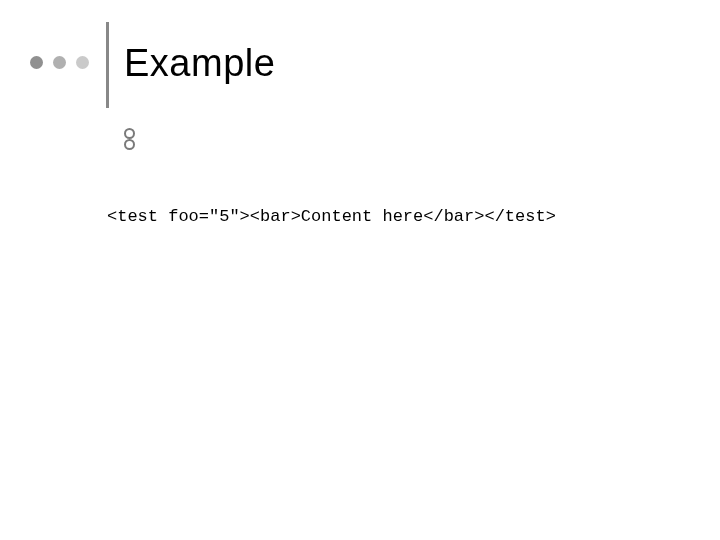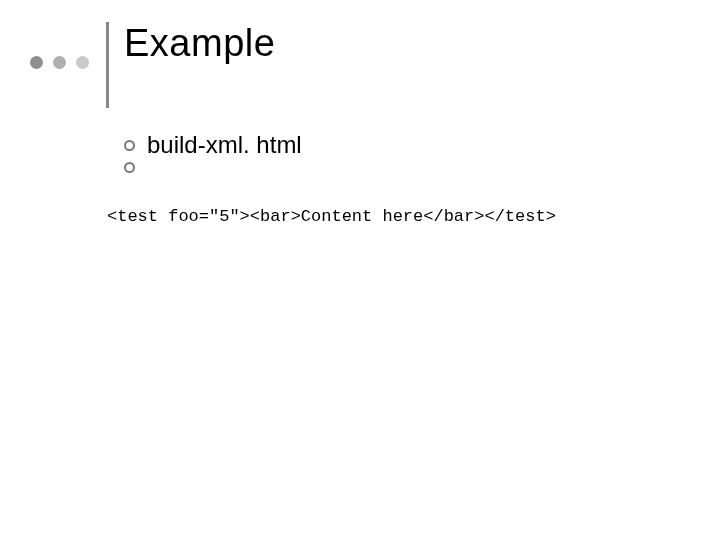--- a/index.html
+++ b/index.html
@@ -36,21 +36,21 @@
     position: absolute;
     left: 106px;
     top: 22px;
     width: 0;
     height: 86px;
     border-left: 3px solid #888888;
   }
   .title {
     position: absolute;
     left: 124px;
-    top: 22px;
+    top: 42px;
     font-size: 38px;
     font-weight: 400;
     letter-spacing: 0.5px;
   }
   .bullets {
     position: absolute;
     left: 124px;
     top: 128px;
   }
   .bullet-row {
@@ -89,21 +89,20 @@
     <span class="dot dot3"></span>
   </div>
 
   <div class="vline"></div>
 
   <div class="title">Example</div>
 
   <div class="bullets">
     <div class="bullet-row">
       <span class="bullet-marker"></span>
-      <span>build-xml. html</span>
     </div>
     <div class="bullet-row">
       <span class="bullet-marker"></span>
     </div>
   </div>
 
   <div class="code-line">&lt;test foo="5"&gt;&lt;bar&gt;Content here&lt;/bar&gt;&lt;/test&gt;</div>
 
 </div>
 

